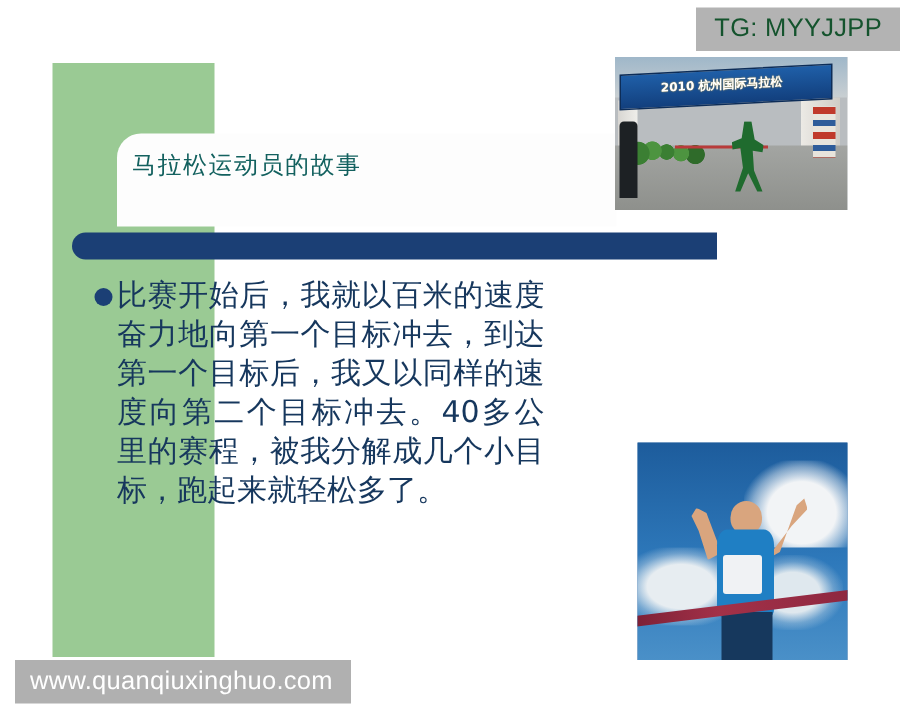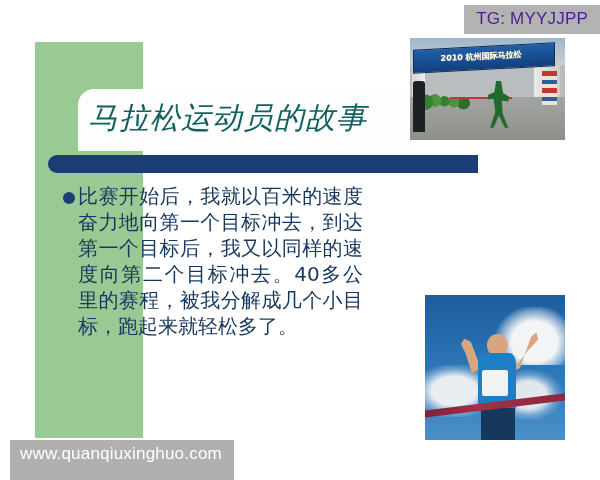--- a/index.html
+++ b/index.html
@@ -40,27 +40,26 @@
     border-top-left-radius: 16px;
   }
 
   
   #slide-title {
     position: absolute;
     left: 88px;
     top: 100px;
     width: 330px;
     font-family: "DejaVu Sans", "Liberation Sans", sans-serif;
-    font-size: 30px;
+    font-size: 16px;
     font-weight: 400;
     letter-spacing: 1px;
     color: #13615f;
     white-space: nowrap;
     line-height: 1.2;
-    font-style: italic;
   }
 
   
   #navy-bar {
     position: absolute;
     left: 48px;
     top: 155px;
     width: 430px;
     height: 18px;
     background: #1b3f75;
@@ -240,33 +239,33 @@
     font-family: "DejaVu Sans", sans-serif;
   }
 
   
   #tag-badge {
     position: absolute;
     right: 0px;
     top: 5px;
     padding: 4px 12px 5px 12px;
     background: #b3b3b3;
-    color: #4c1d95;
+    color: #14532d;
     font-family: "Liberation Sans", sans-serif;
     font-size: 17px;
     line-height: 20px;
     letter-spacing: 0.2px;
     white-space: nowrap;
   }
 
   #site-watermark {
     position: absolute;
     left: 10px;
     top: 440px;
-    padding: 4px 12px 16px 10px;
+    padding: 4px 12px 5px 10px;
     background: #b0b0b0;
     color: #ffffff;
     font-family: "Liberation Sans", sans-serif;
     font-size: 17px;
     line-height: 20px;
     letter-spacing: 0.2px;
     white-space: nowrap;
   }
 </style>
 </head>

